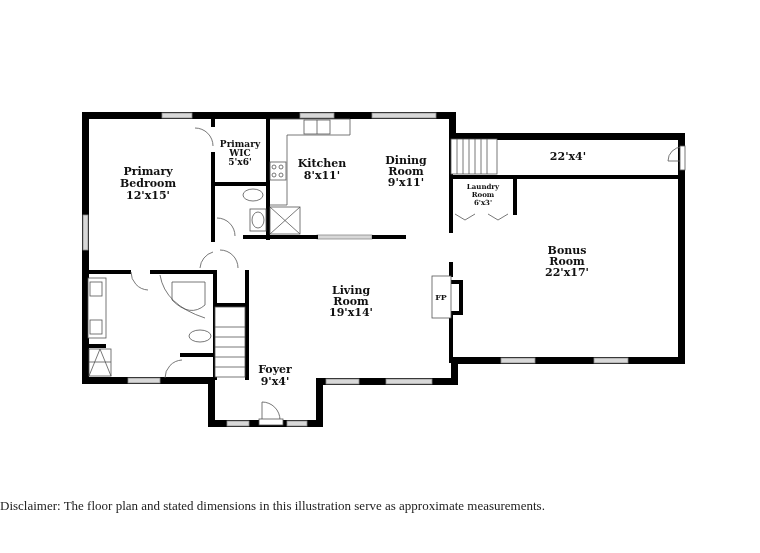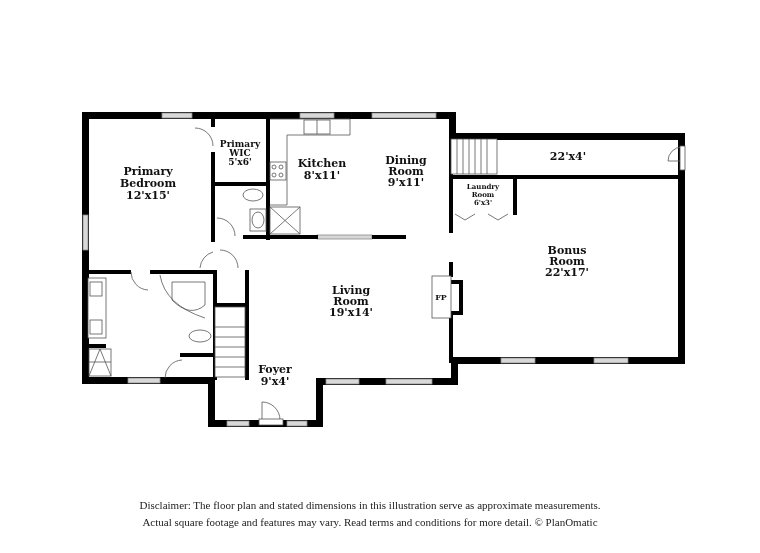--- a/index.html
+++ b/index.html
@@ -3,21 +3,21 @@
   <meta charset="utf-8">
   <style>
     html, body { margin: 0; padding: 0; background: #ffffff; }
     body { width: 760px; height: 553px; position: relative; overflow: hidden; font-family: "DejaVu Serif", serif; }
     #plan { position: absolute; left: 0; top: 0; width: 760px; height: 553px; }
     .wall { fill: #000; }
     .win { fill: #d8d8d8; stroke: #8a8a8a; stroke-width: 0.8; }
     .thin { fill: none; stroke: #555; stroke-width: 0.8; }
     .fix { fill: #fff; stroke: #555; stroke-width: 0.8; }
     .lbl { font-family: "DejaVu Serif", serif; font-weight: bold; fill: #111; text-anchor: middle; }
-    .disclaimer { position: absolute; left: 0; width: 740px; text-align: center; top: 497px; font-family: "Liberation Serif", serif; font-size: 11px; line-height: 17px; color: #222; }
+    .disclaimer { position: absolute; left: 0; width: 740px; top: 497px; font-family: "Liberation Serif", serif; font-size: 13px; line-height: 17px; color: #222; }
   </style>
 </head>
 <body>
 
 <svg id="plan" viewBox="0 0 760 553" xmlns="http://www.w3.org/2000/svg">
 
   <g>
 
     <rect class="wall" x="82" y="112" width="374" height="7"></rect>
 
@@ -202,14 +202,13 @@
     <g>
       <text class="lbl" x="275" y="373" font-size="11">Foyer</text>
       <text class="lbl" x="275" y="385" font-size="11">9'x4'</text>
     </g>
     <text class="lbl" x="441" y="300" font-size="8">FP</text>
   </g>
 </svg>
 
 <div class="disclaimer">
   <div>Disclaimer: The floor plan and stated dimensions in this illustration serve as approximate measurements.</div>
-  <div>Actual square footage and features may vary. Read terms and conditions for more detail. © PlanOmatic</div>
 </div>
 
 </body></html>

